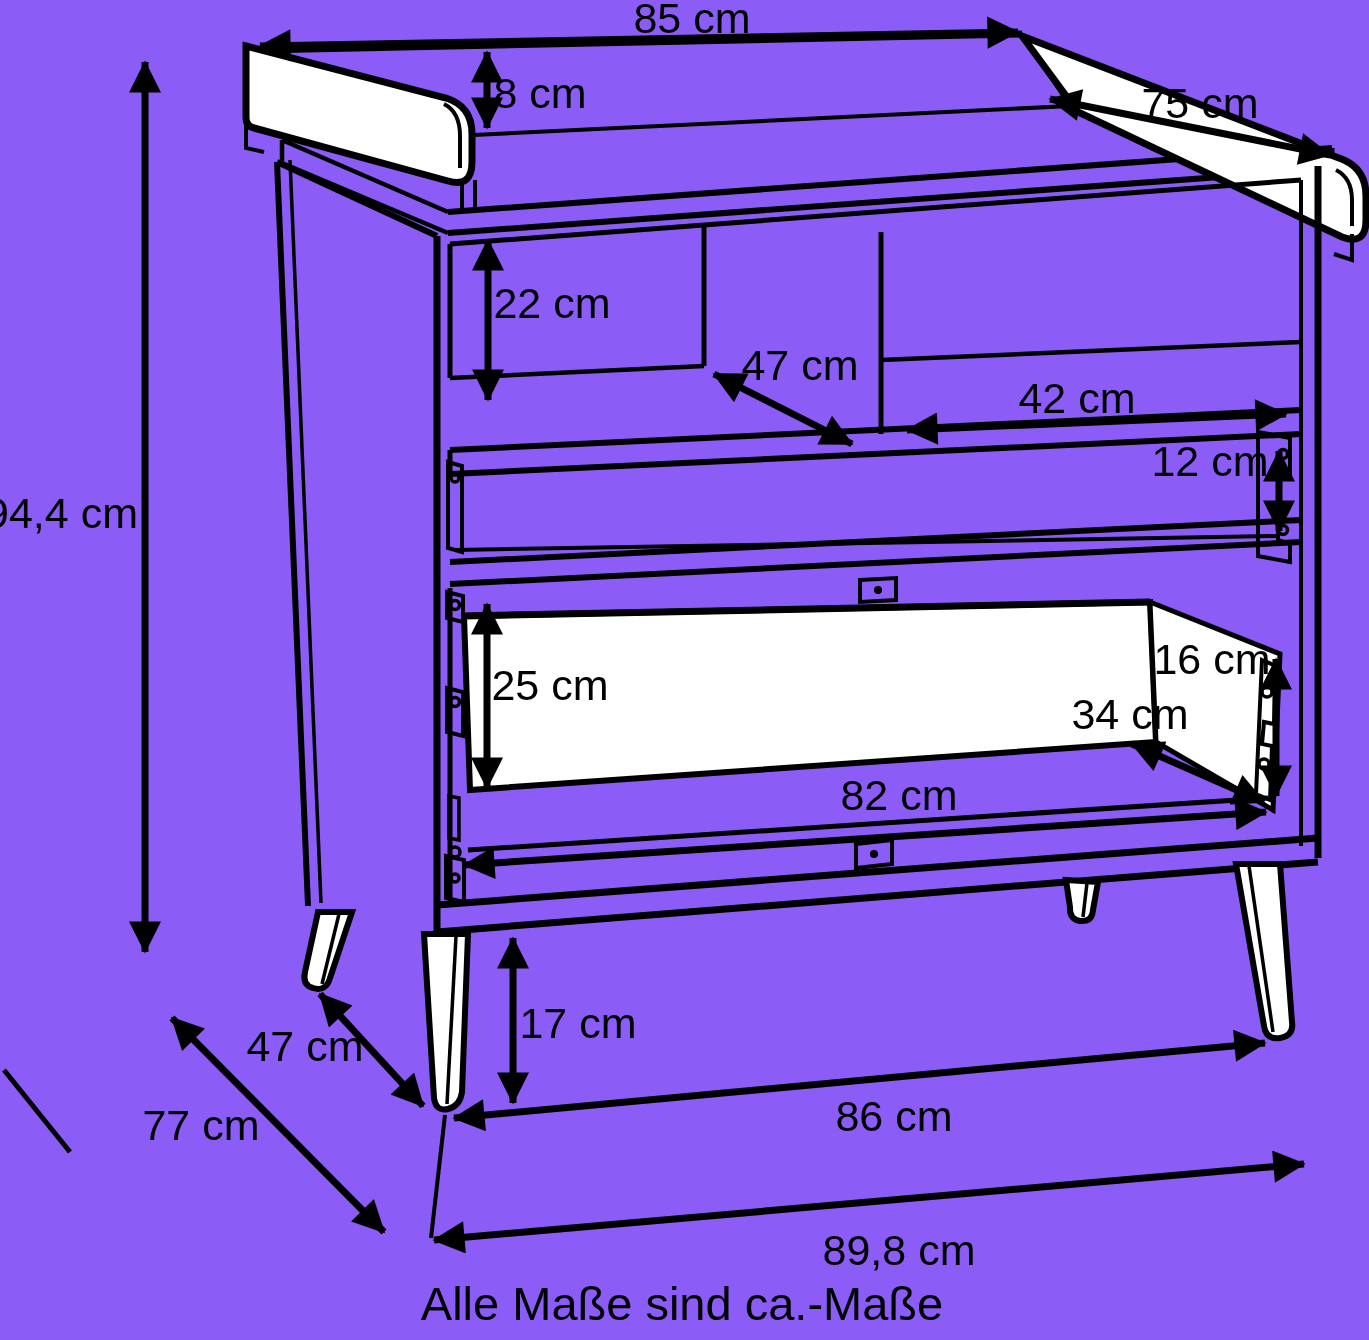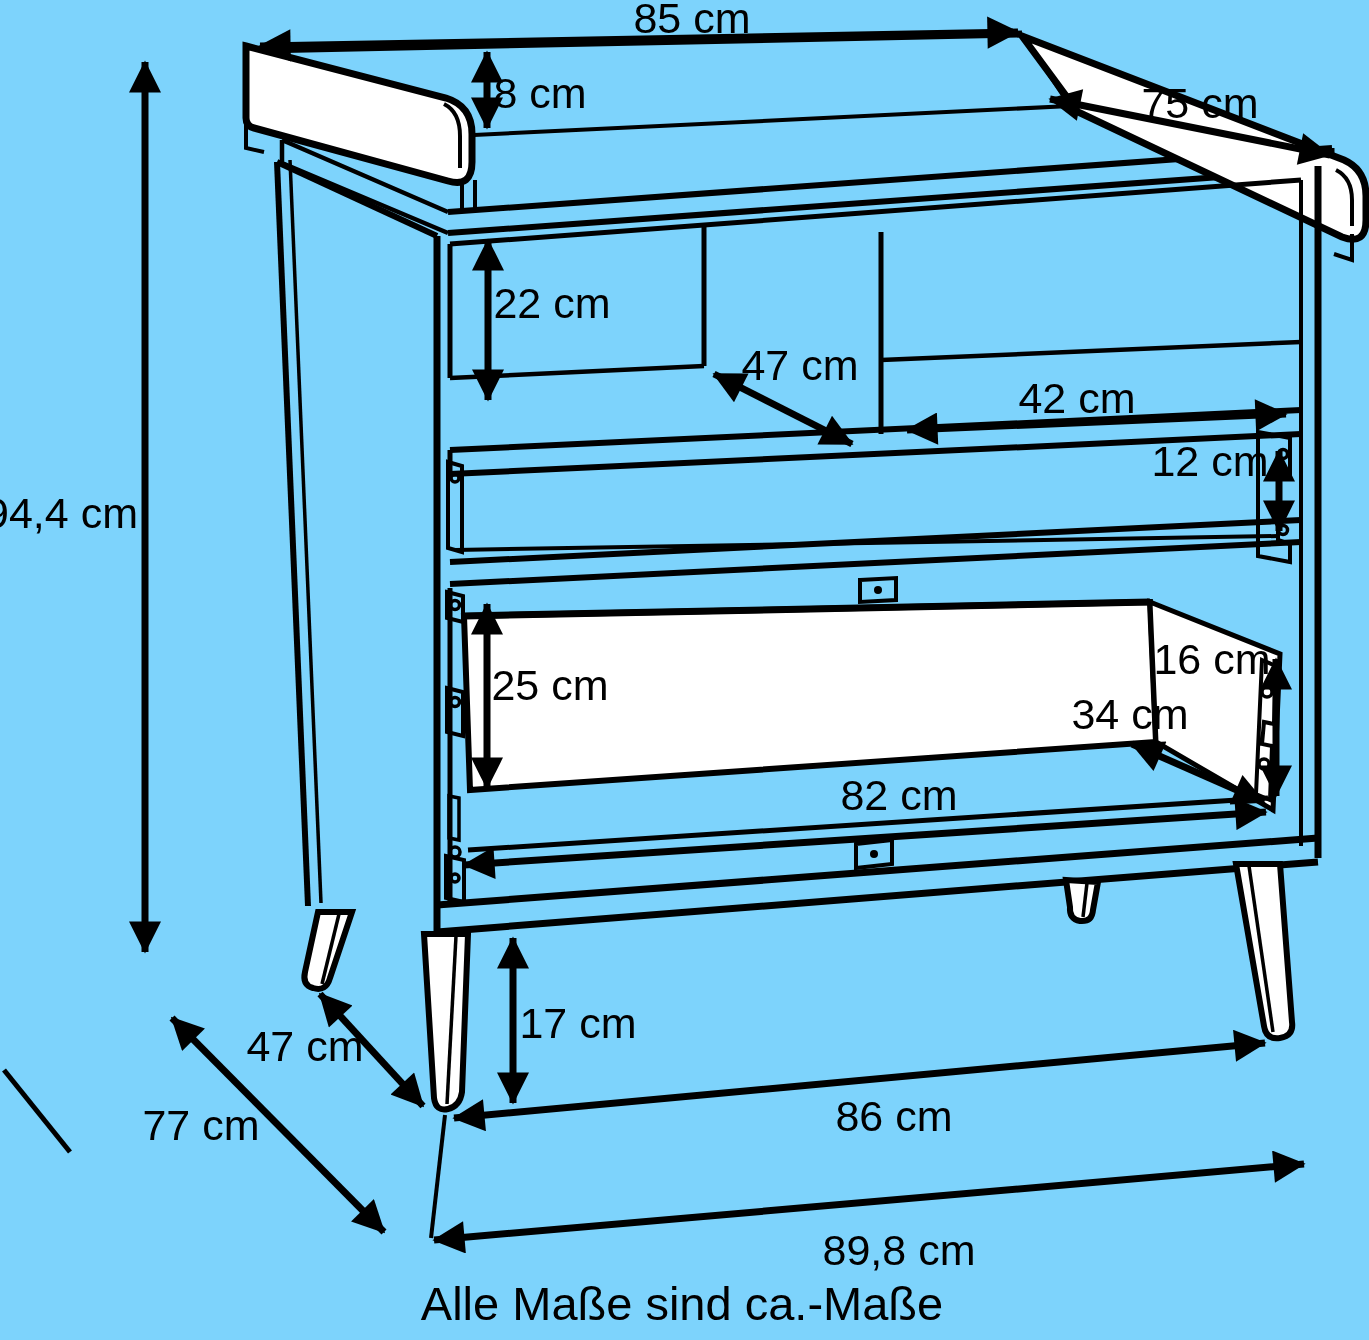--- a/index.html
+++ b/index.html
@@ -1,16 +1,16 @@
 <!DOCTYPE html>
 <html><head>
 <meta charset="utf-8">
 <style>
   html,body{margin:0;padding:0;background:#fff;}
-  .page{width:1369px;height:1340px;position:relative;background:#7dd3fc;overflow:hidden;}
+  .page{width:1369px;height:1340px;position:relative;background:#8b5cf6;overflow:hidden;}
   svg{display:block;}
   .ln{stroke:#000;fill:none;}
   .fw{stroke:#000;fill:#fff;}
   .dim{stroke:#000;fill:none;stroke-width:7;}
   text{font-family:"Liberation Sans",sans-serif;fill:#000;}
   .dlabel{font-size:43px;}
   .caption{font-size:47px;}
 </style>
 </head>
 <body>

